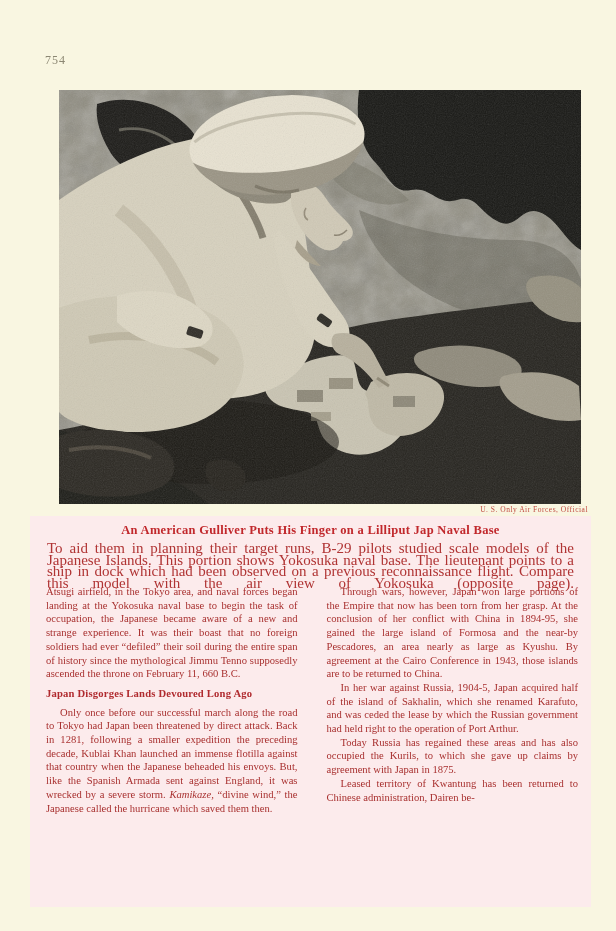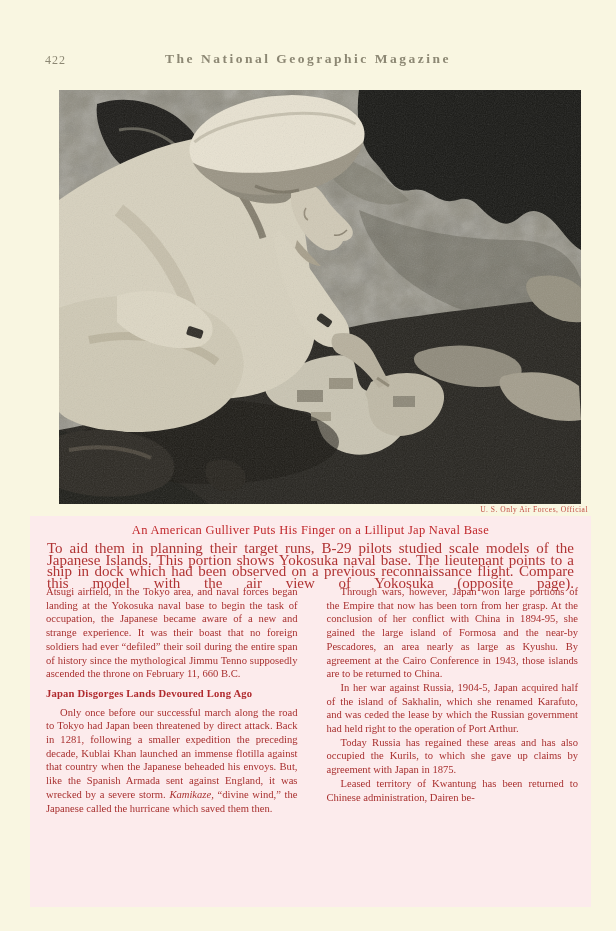--- a/index.html
+++ b/index.html
@@ -33,21 +33,21 @@
     font-size:7.5px;color:#c04a40;letter-spacing:.5px;
   }
   
   .pink{
     position:absolute;left:30px;top:516px;width:561px;height:391px;
     background:#fcebec;
   }
   .cap-title{
     margin-top:7px;
     text-align:center;
-    font-size:12.5px;font-weight:normal;color:#c1282c;
+    font-size:12.5px;font-weight:bold;color:#c1282c;
     letter-spacing:.3px;
   }
   .cap-body{
     margin:5px 17px 0 17px;
     font-size:15px;line-height:11.6px;
     color:#b03434;
     text-align:justify;text-align-last:justify;
     word-spacing:1px;
   }
   .cols{
@@ -61,22 +61,21 @@
     margin:6px 0 5px 0;
     font-size:10.6px;font-weight:bold;color:#b02a2e;
     text-align:left;letter-spacing:.2px;
   }
 </style>
 </head>
 <body>
 
 <div class="page">
 
-  <span class="folio">422</span>
-  <span class="journal">The National Geographic Magazine</span>
+  <span class="folio">754</span>
 
   <div class="photo">
     <svg viewBox="0 0 522 414" xmlns="http://www.w3.org/2000/svg">
       <defs>
         <filter id="grainFine" x="0" y="0" width="100%" height="100%">
           <feTurbulence type="fractalNoise" baseFrequency="0.9" numOctaves="2" stitchTiles="stitch" result="t"></feTurbulence>
           <feColorMatrix in="t" type="saturate" values="0"></feColorMatrix>
         </filter>
         <filter id="grainCoarse" x="0" y="0" width="100%" height="100%">
           <feTurbulence type="fractalNoise" baseFrequency="0.045" numOctaves="4" stitchTiles="stitch" result="t"></feTurbulence>

